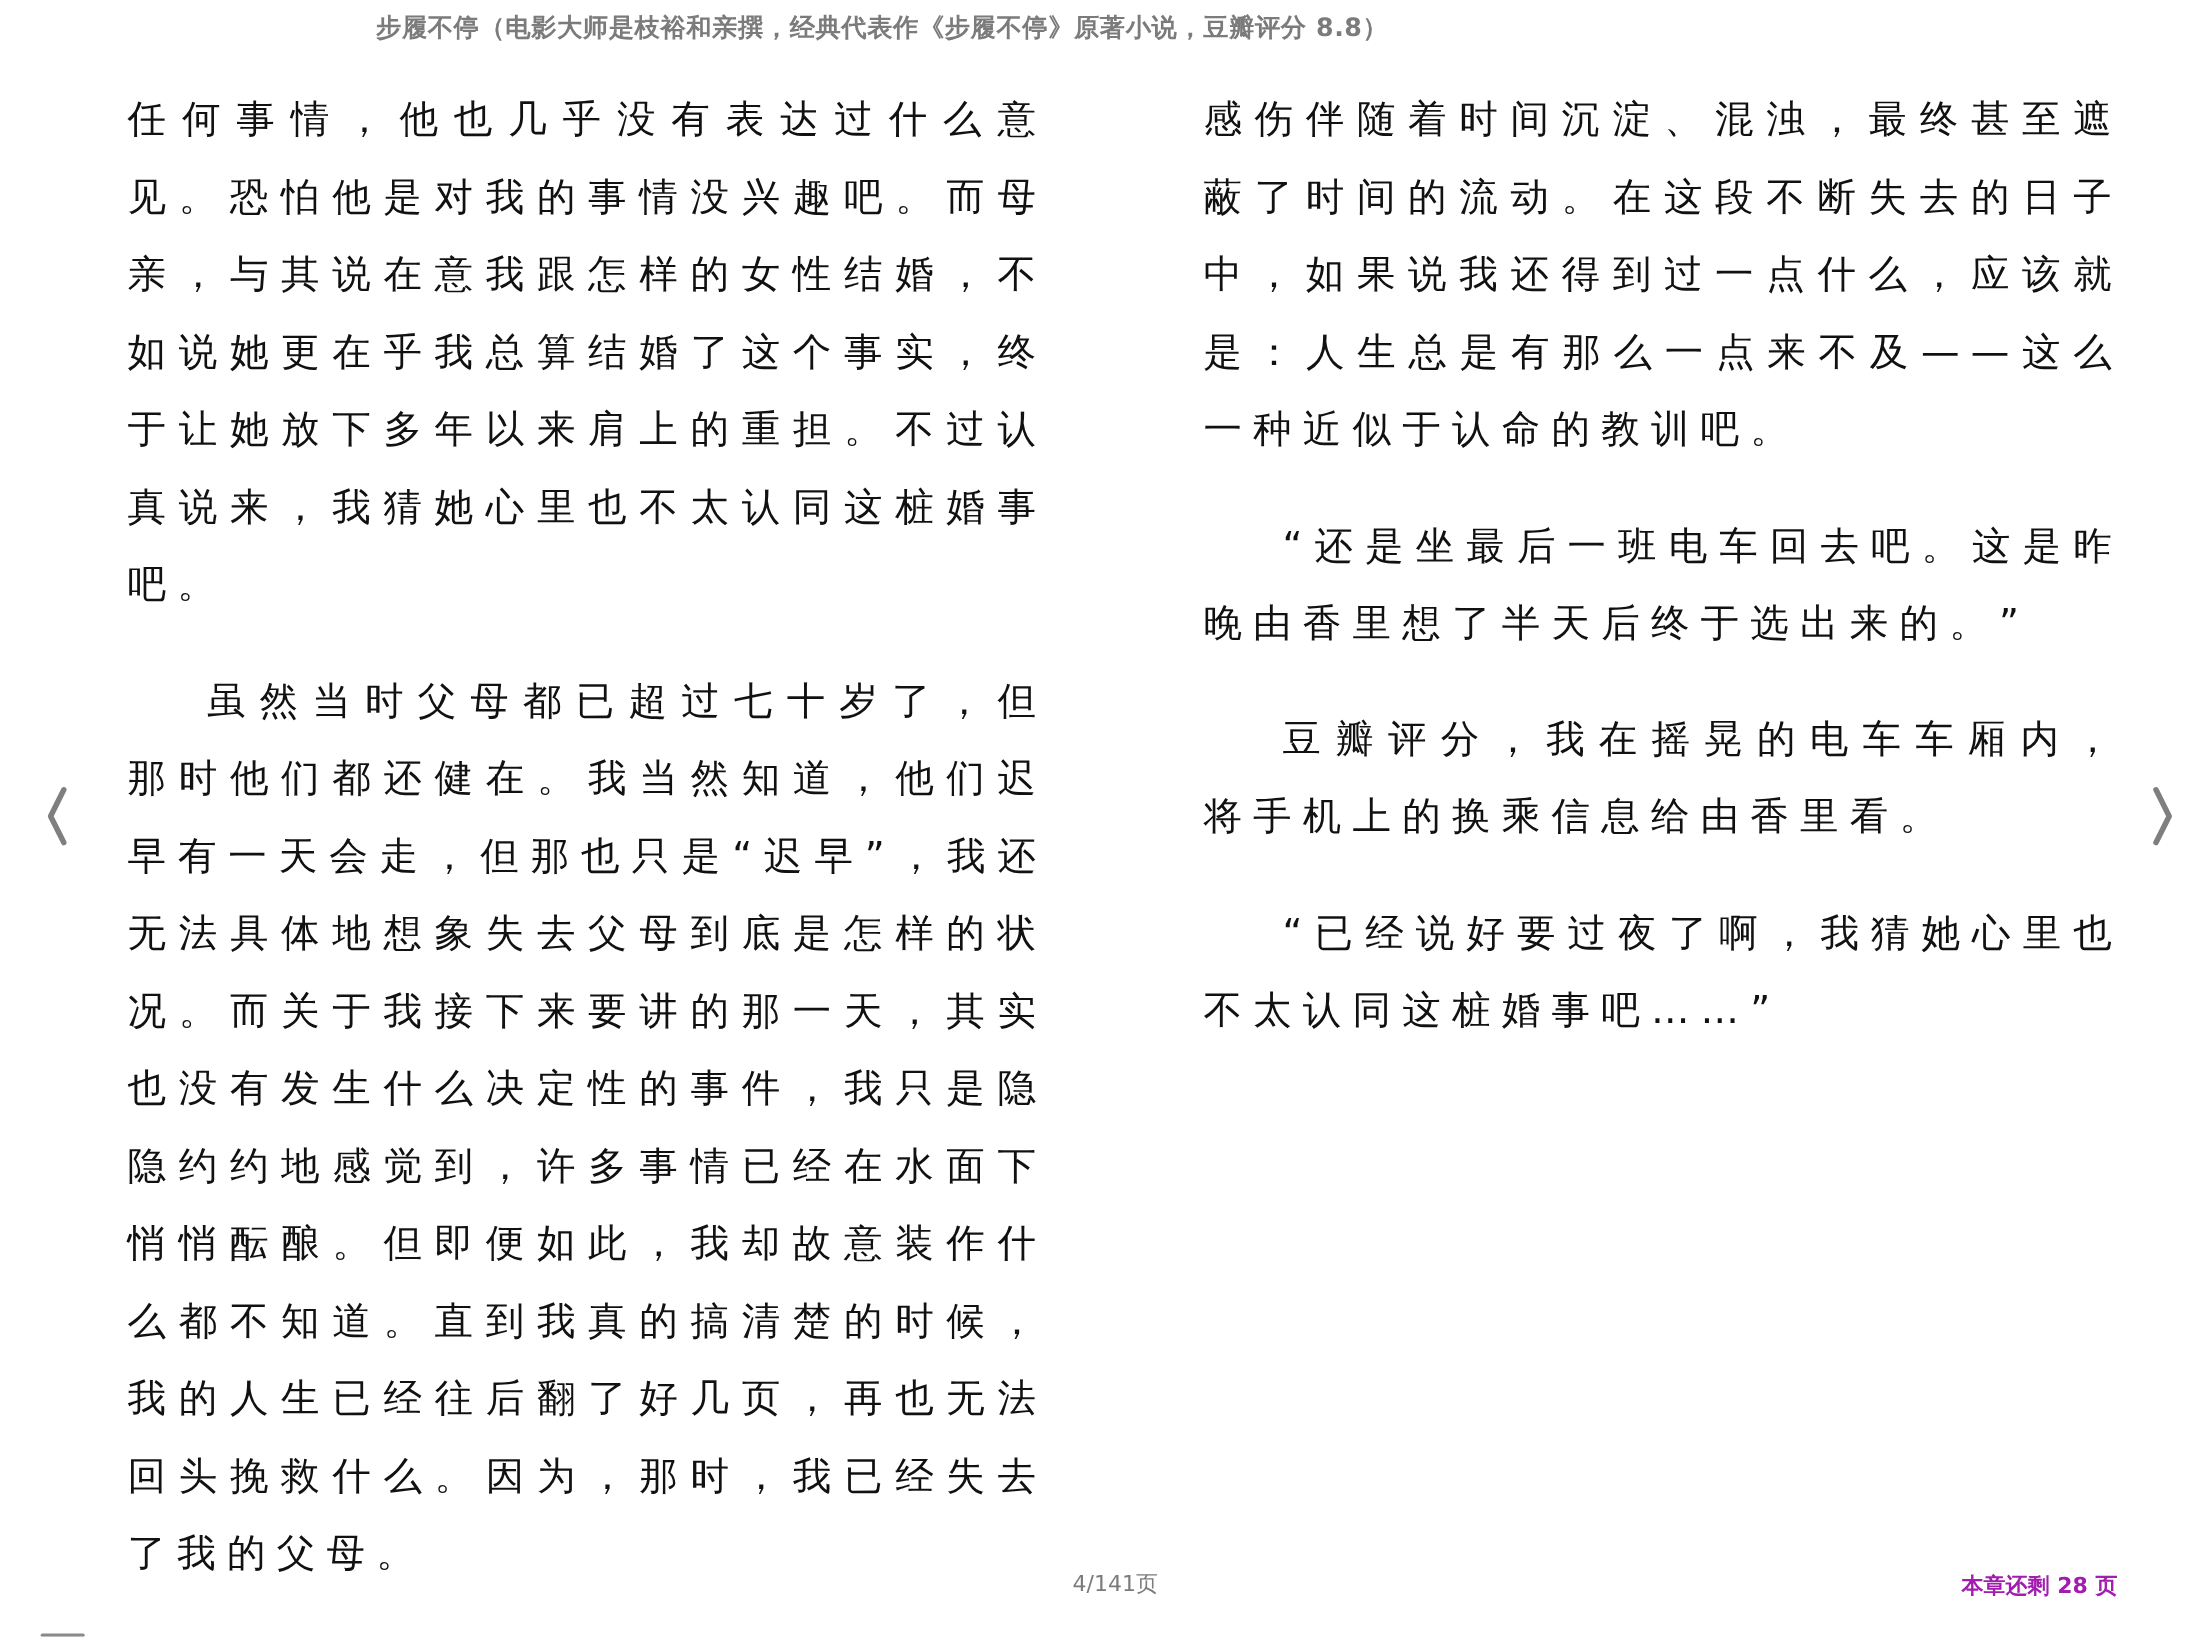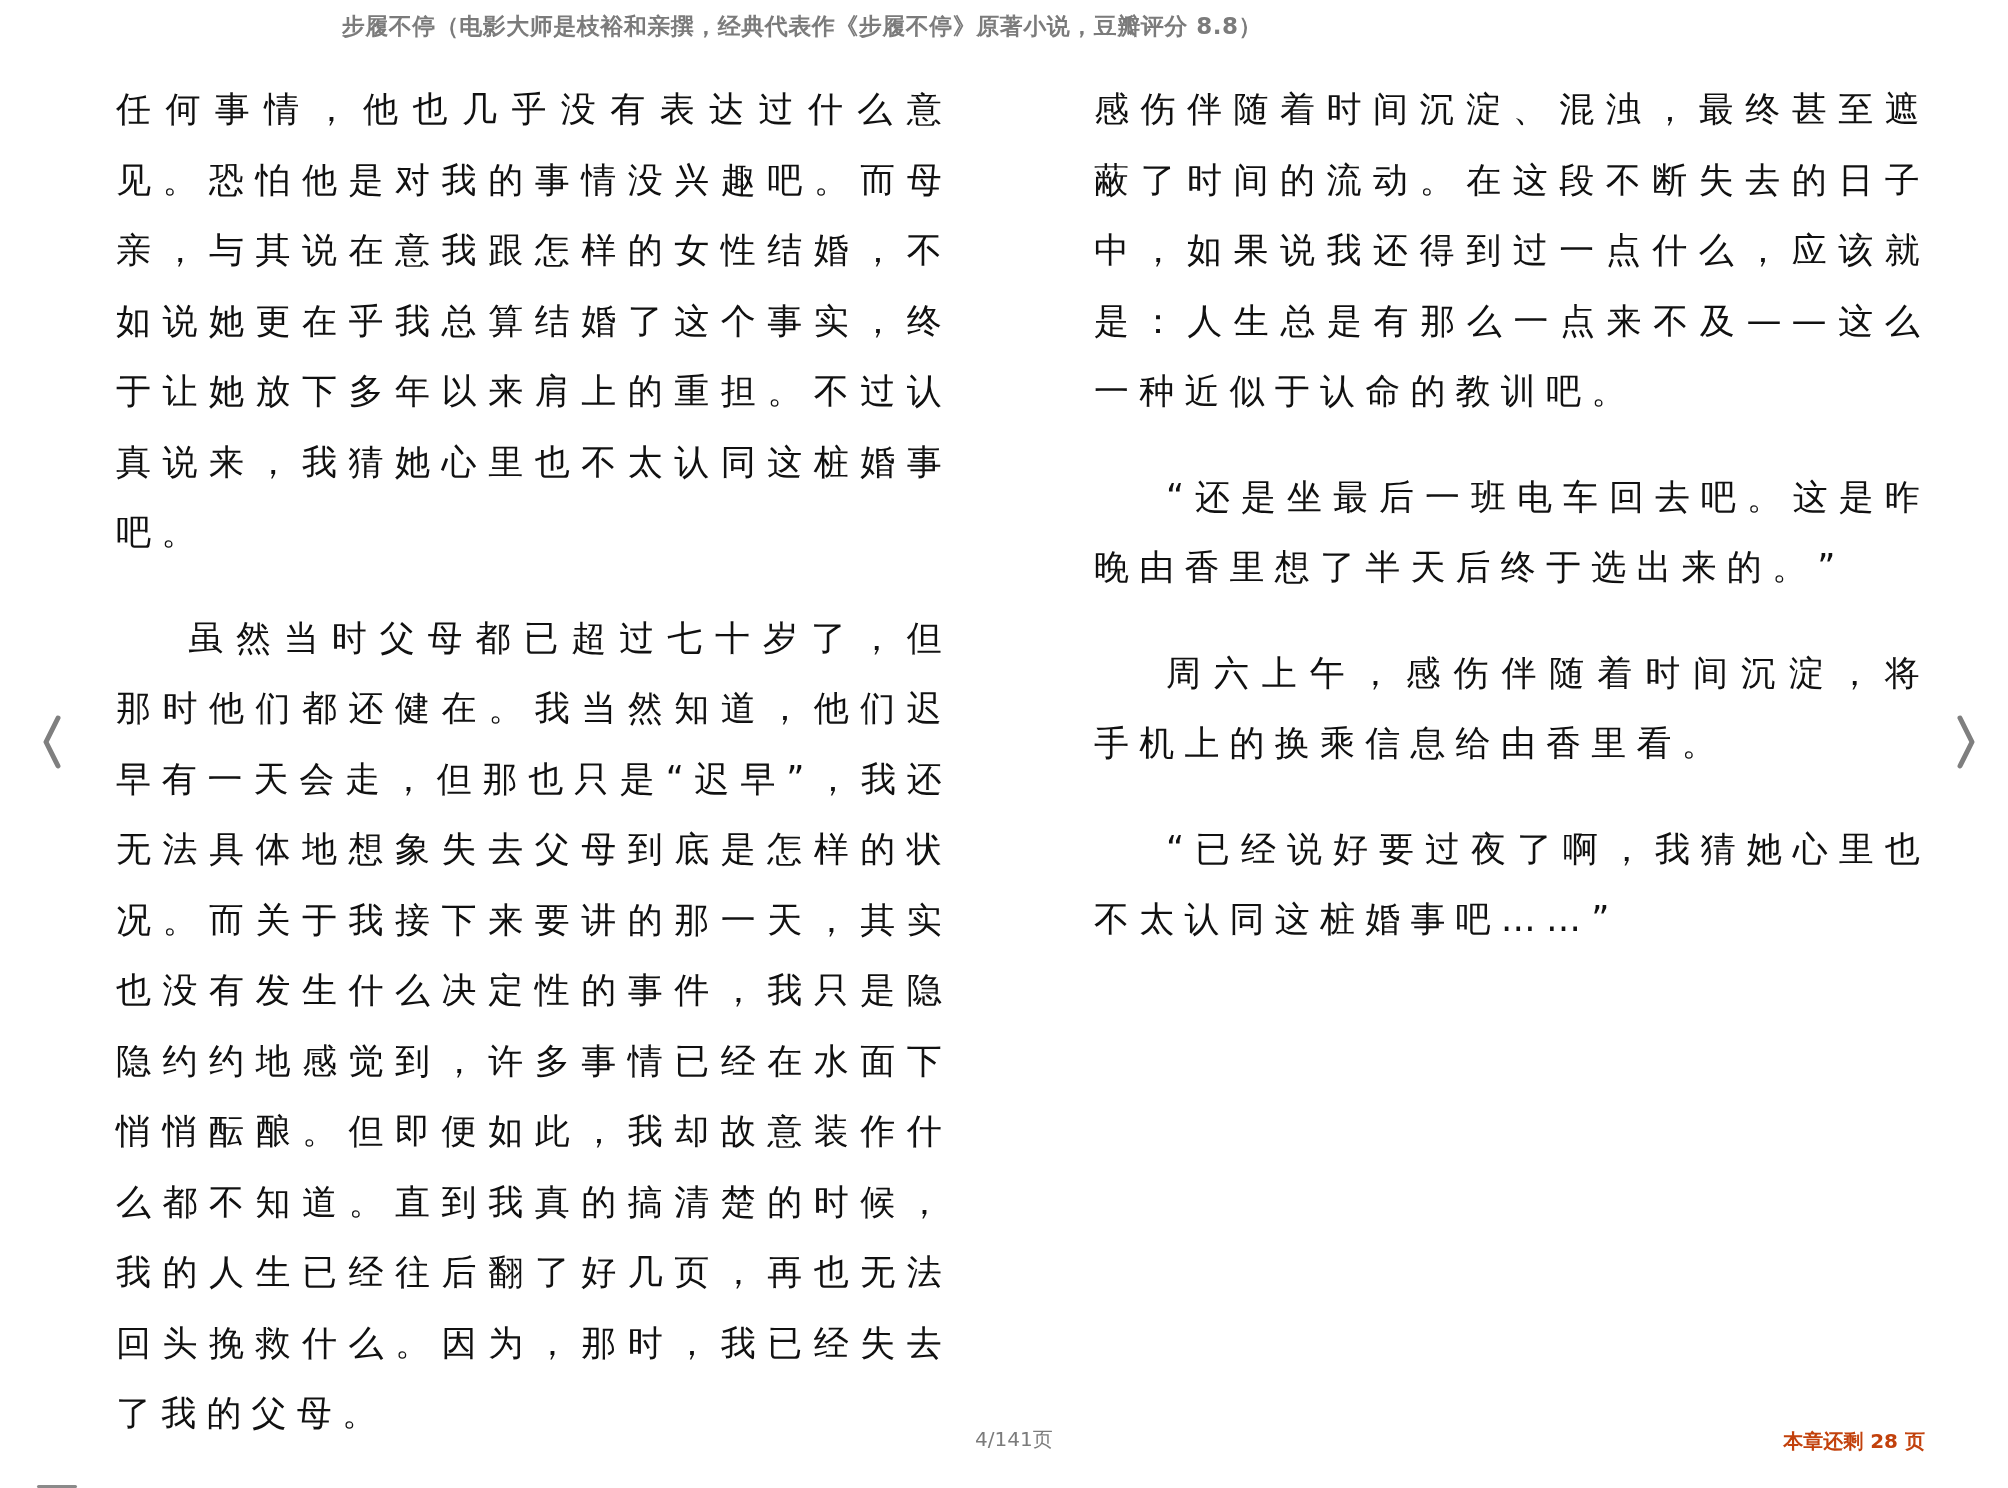--- a/index.html
+++ b/index.html
@@ -23,41 +23,41 @@
   .nav-arrow {
     position:absolute; top:712px; width:40px; height:60px; cursor:pointer;
   }
   .nav-prev { left:30px; }
   .nav-next { left:1948px; }
   .nav-arrow svg { width:40px; height:60px; }
   .footer-page {
     position:absolute; top:1426px; left:975px; font-size:20px; color:#7b7b7b; font-weight:normal;
   }
   .footer-remaining {
-    position:absolute; top:1428px; right:83px; font-size:20px; color:#c2410c; font-weight:bold;
+    position:absolute; top:1428px; right:83px; font-size:20px; color:#a21caf; font-weight:bold;
   }
   .bottom-handle {
     position:absolute; left:37px; top:1485px; width:40px; height:3px; background:#8a8a8a; border-radius:2px;
   }
 </style>
 </head>
 <body>
 
 <div class="title">步履不停（电影大师是枝裕和亲撰，经典代表作《步履不停》原著小说，豆瓣评分 8.8）</div>
 
 <div class="column col-left">
   <p class="para">任何事情，他也几乎没有表达过什么意见。恐怕他是对我的事情没兴趣吧。而母亲，与其说在意我跟怎样的女性结婚，不如说她更在乎我总算结婚了这个事实，终于让她放下多年以来肩上的重担。不过认真说来，我猜她心里也不太认同这桩婚事吧。</p>
   <p class="para indent">虽然当时父母都已超过七十岁了，但那时他们都还健在。我当然知道，他们迟早有一天会走，但那也只是“迟早”，我还无法具体地想象失去父母到底是怎样的状况。而关于我接下来要讲的那一天，其实也没有发生什么决定性的事件，我只是隐隐约约地感觉到，许多事情已经在水面下悄悄酝酿。但即便如此，我却故意装作什么都不知道。直到我真的搞清楚的时候，我的人生已经往后翻了好几页，再也无法回头挽救什么。因为，那时，我已经失去了我的父母。</p>
   <p class="para indent">感觉从那之后已经经过了漫长的岁月。“当初若是这么做的话”或是“如果换成现在的我就能做得更……”之类的感伤，至今仍会不时地袭上我心头，</p>
 </div>
 
 <div class="column col-right">
   <p class="para">感伤伴随着时间沉淀、混浊，最终甚至遮蔽了时间的流动。在这段不断失去的日子中，如果说我还得到过一点什么，应该就是：人生总是有那么一点来不及——这么一种近似于认命的教训吧。</p>
   <p class="para indent">“还是坐最后一班电车回去吧。这是昨晚由香里想了半天后终于选出来的。”</p>
-  <p class="para indent">周六上午，感伤伴随着时间沉淀，将手机上的换乘信息给由香里看。</p>
+  <p class="para indent">豆瓣评分，我在摇晃的电车车厢内，将手机上的换乘信息给由香里看。</p>
   <p class="para indent">“已经说好要过夜了啊，我猜她心里也不太认同这桩婚事吧……”</p>
 </div>
 
 <div class="nav-arrow nav-prev">
   <svg viewBox="0 0 40 60">
     <polyline points="28,6 16,30 28,54" fill="none" stroke="#7f7f7f" stroke-width="5" stroke-linecap="round" stroke-linejoin="round"></polyline>
   </svg>
 </div>
 
 <div class="nav-arrow nav-next">

